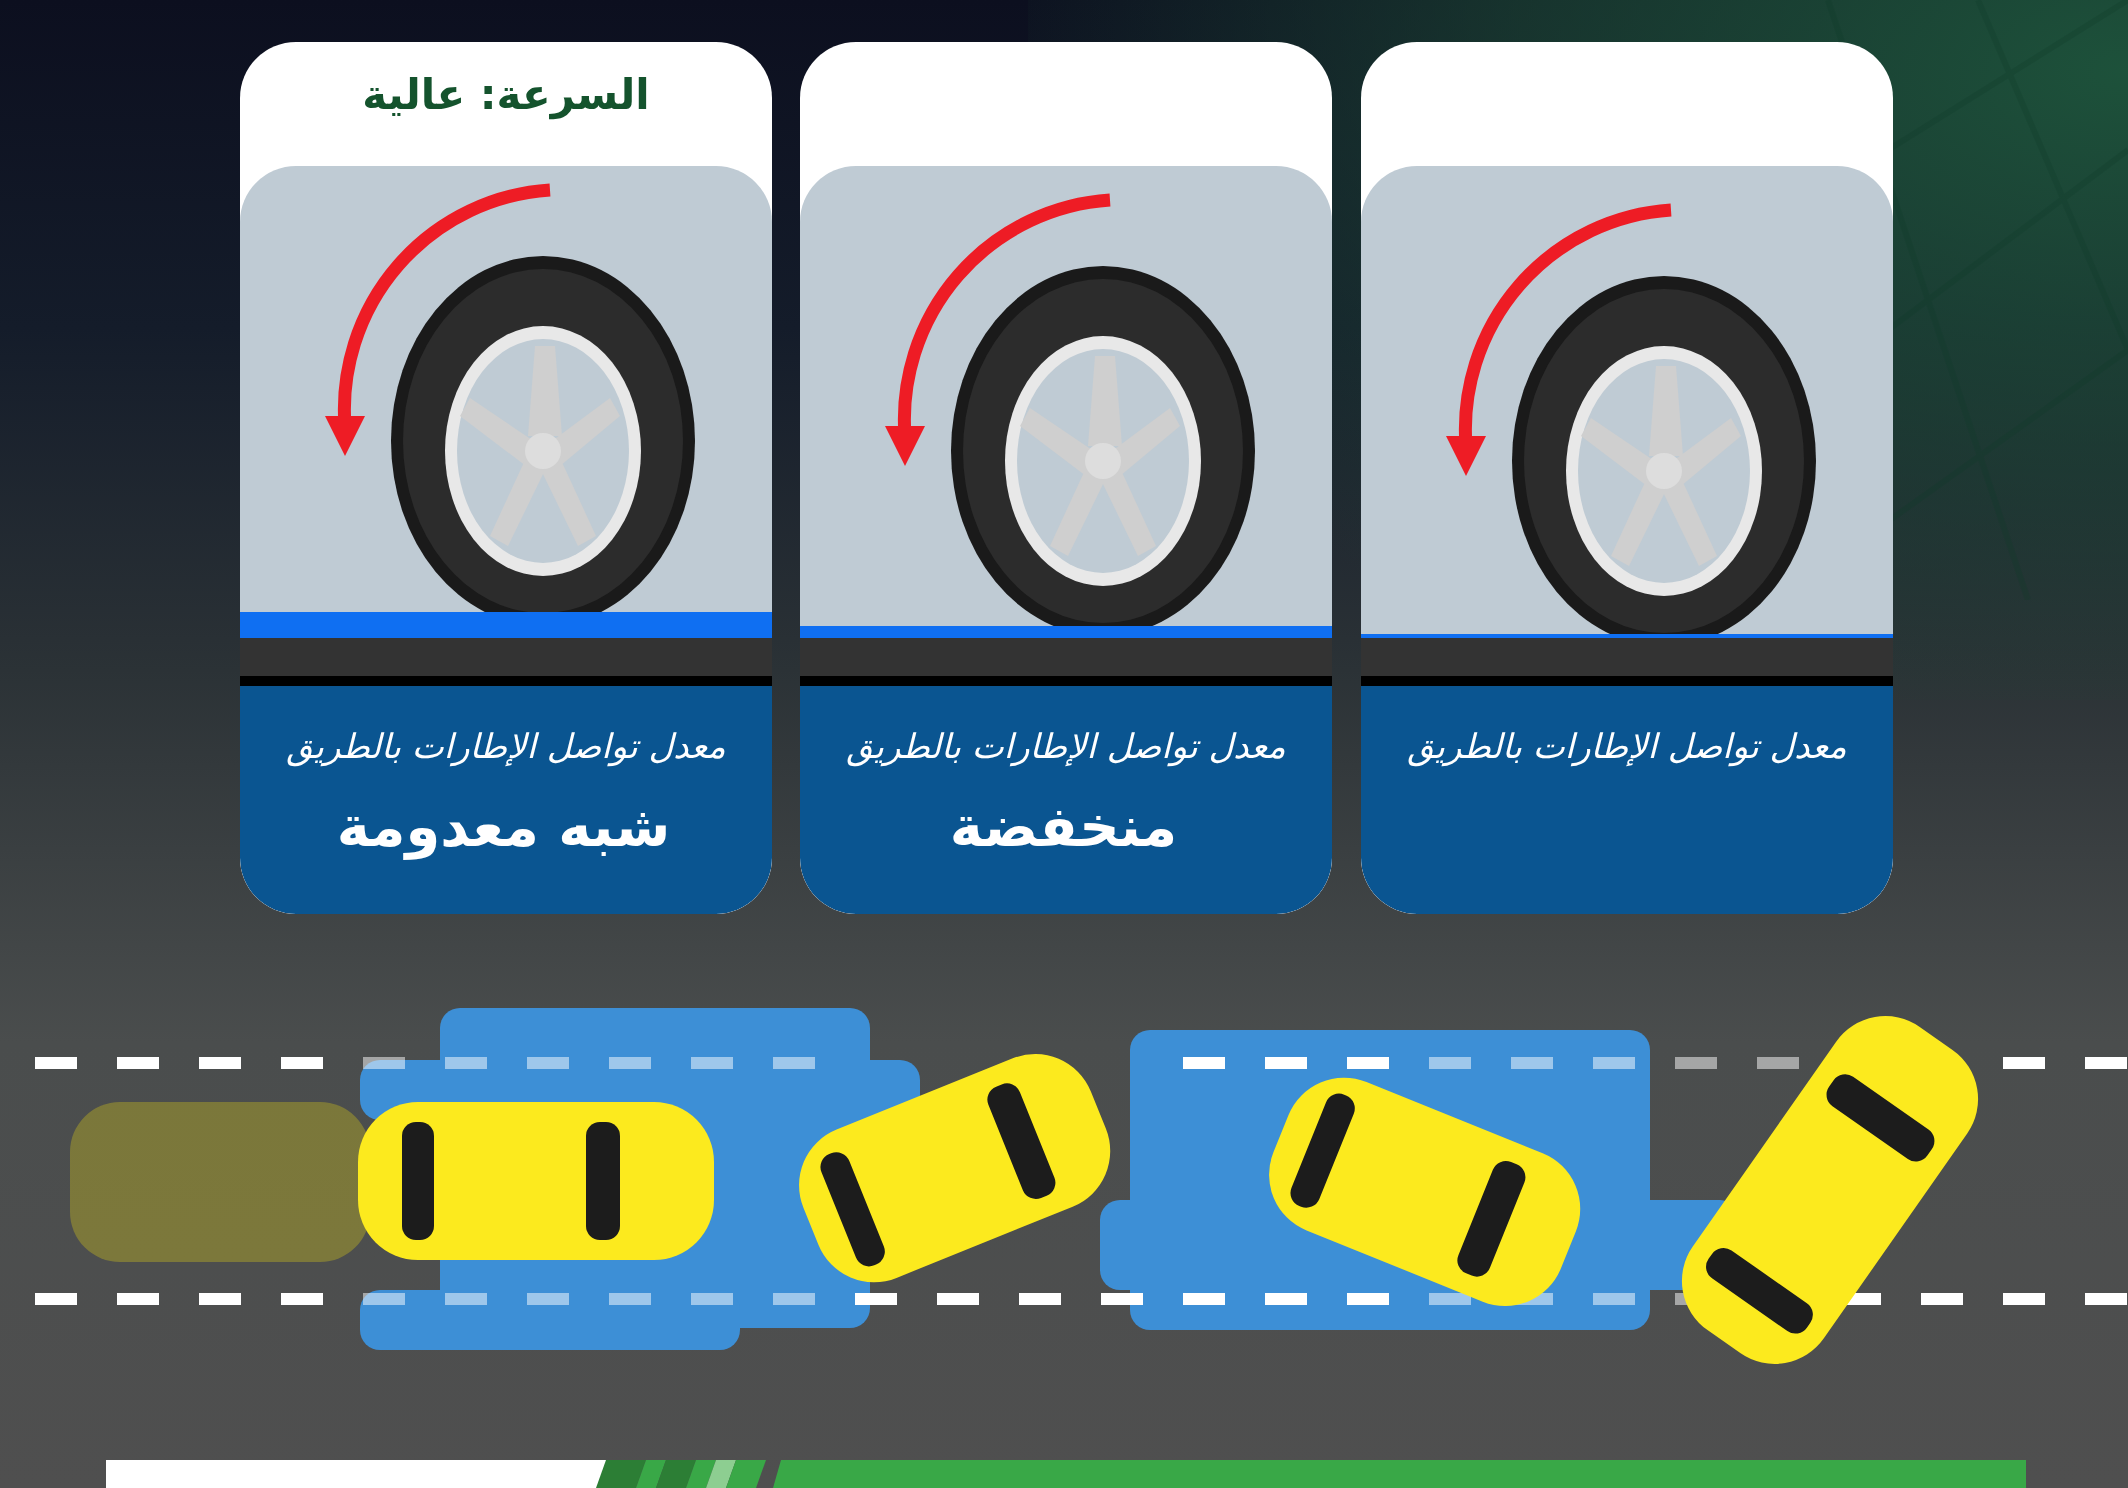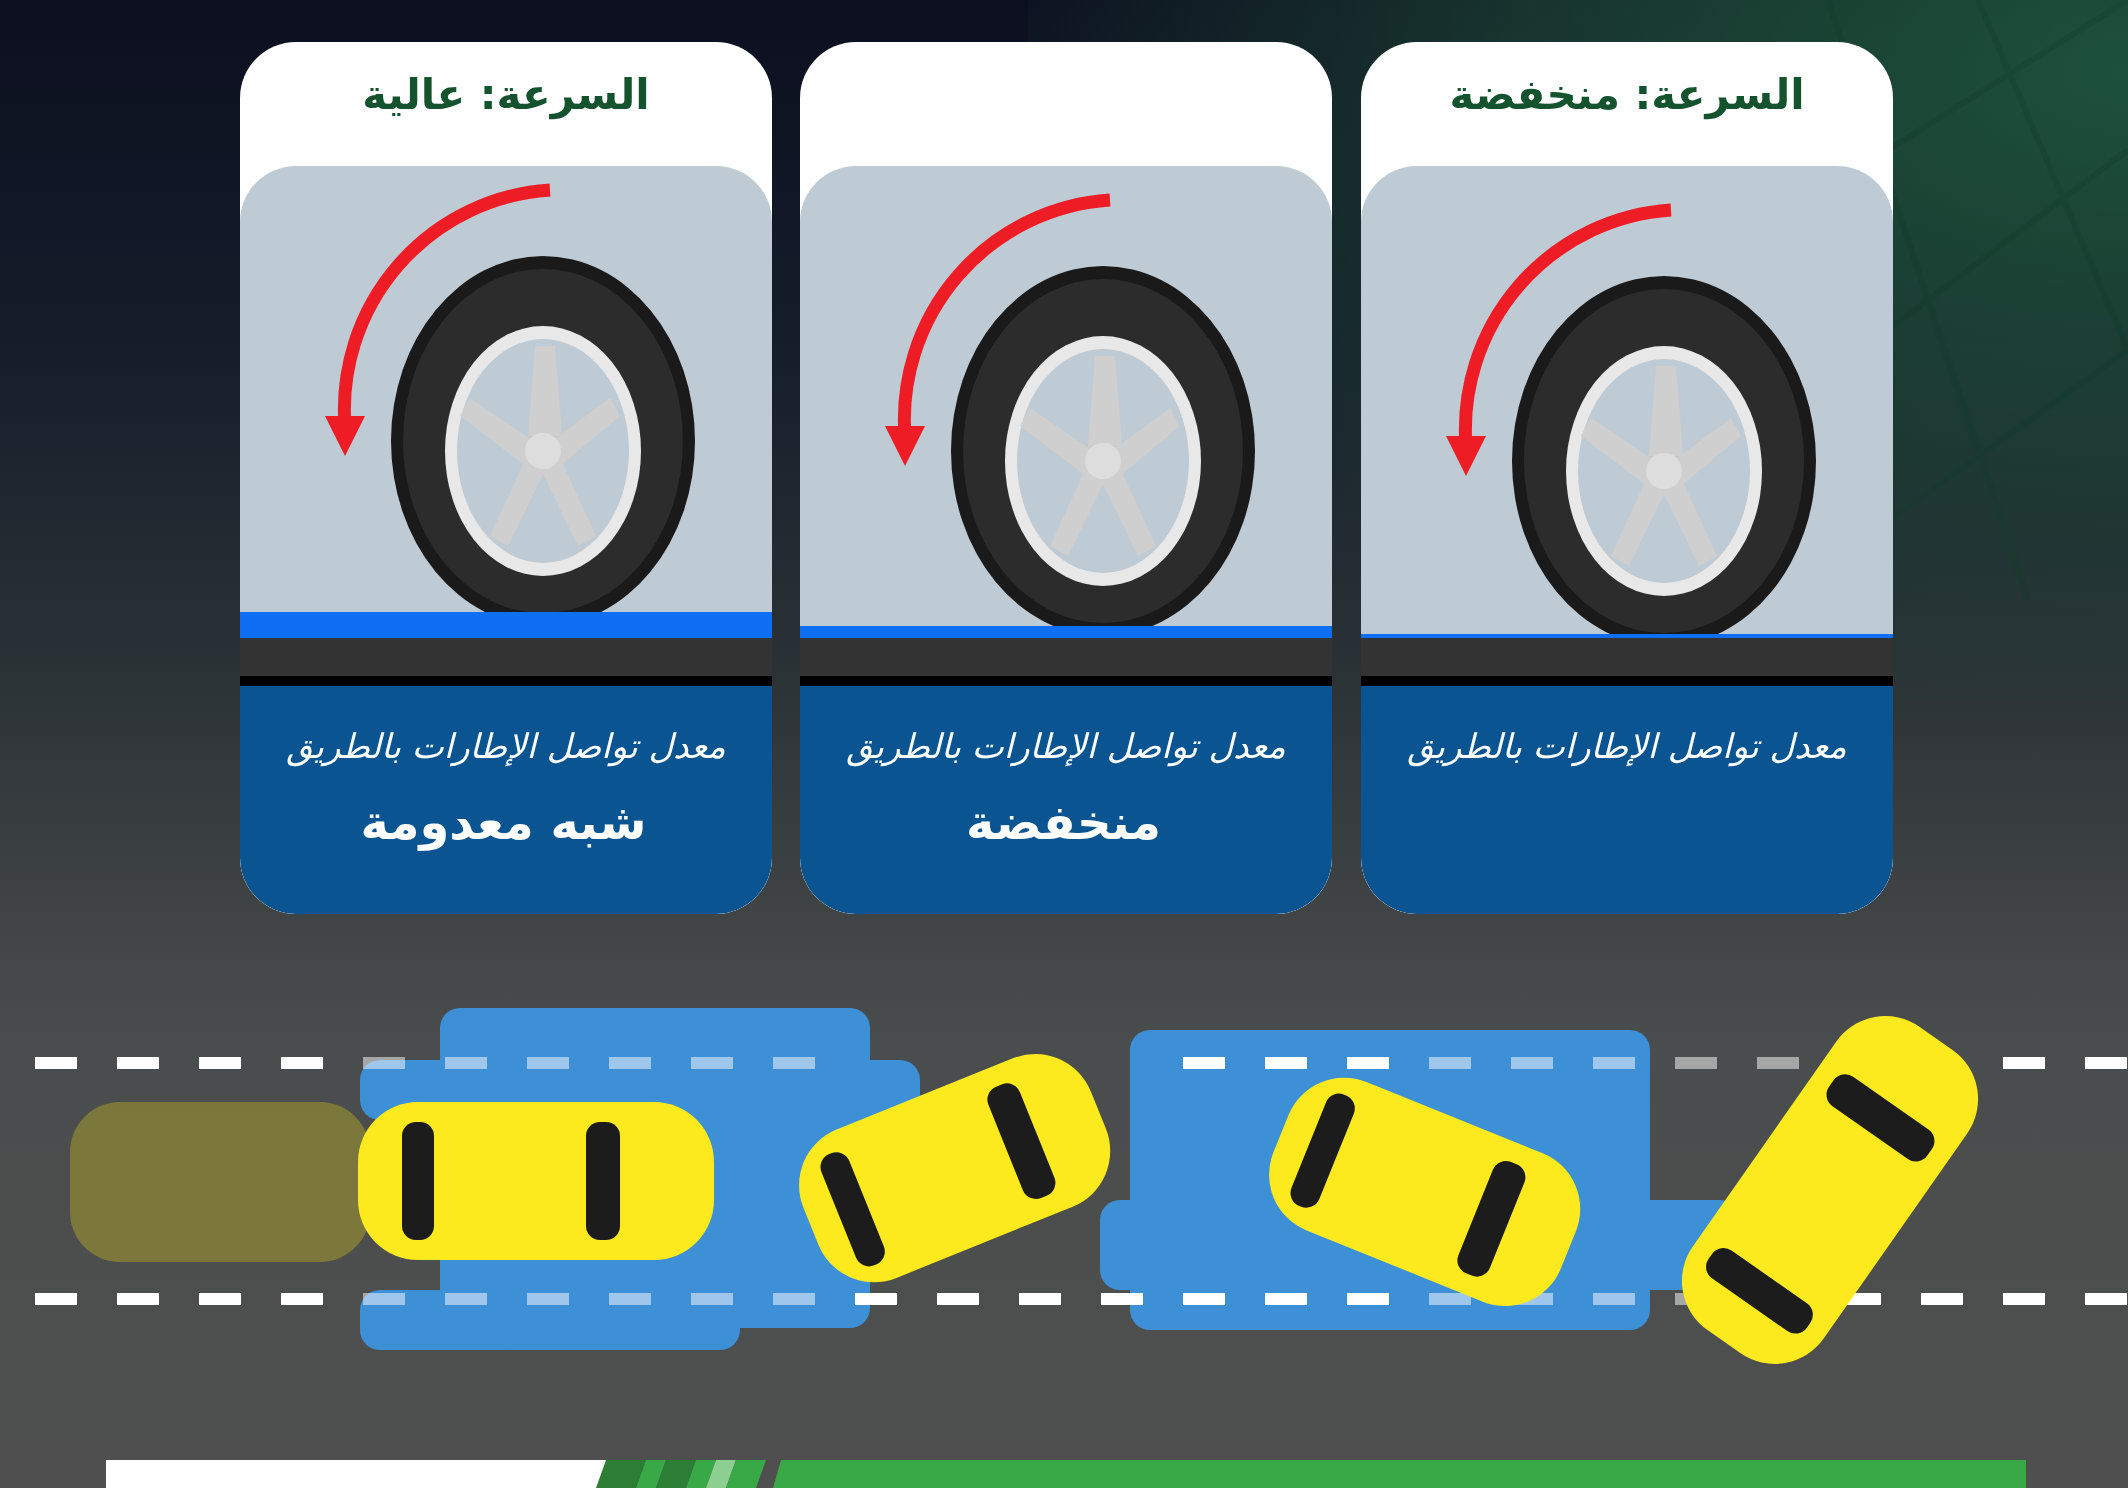--- a/index.html
+++ b/index.html
@@ -12,21 +12,21 @@
   .card{position:absolute;top:42px;width:532px;height:872px;border-radius:56px;background:#ffffff;overflow:hidden;}
   .card-title{position:absolute;top:28px;left:0;right:0;text-align:center;direction:rtl;
     font-size:42px;font-weight:bold;color:#14532d;}
   .scene{position:absolute;left:0;right:0;top:124px;height:520px;background:#bfcbd4;border-radius:56px 56px 0 0;overflow:hidden;}
   .water{position:absolute;left:0;right:0;bottom:44px;height:30px;background:#0f6ff2;}
   .road{position:absolute;left:0;right:0;bottom:8px;height:40px;background:#333333;}
   .road-edge{position:absolute;left:0;right:0;bottom:0;height:10px;background:#000;}
   .info{position:absolute;left:0;right:0;top:644px;bottom:0;background:#0a5591;border-radius:0 0 56px 56px;
     text-align:center;direction:rtl;color:#fff;}
   .info-label{position:absolute;top:40px;left:0;right:0;font-size:34px;font-style:italic;}
-  .info-value{position:absolute;top:108px;left:0;right:5px;font-size:48px;font-weight:bold;}
+  .info-value{position:absolute;top:108px;left:0;right:5px;font-size:56px;font-weight:bold;}
   .tire{position:absolute;}
   .banner{position:absolute;left:106px;top:1460px;width:1920px;height:28px;}
   .banner-white{position:absolute;left:0;top:0;width:500px;height:28px;background:#ffffff;}
   .banner-green{position:absolute;left:690px;top:0;right:0;height:28px;background:#39a847;}
 </style>
 </head>
 <body>
 
 <div class="bg-green"></div>
 <svg class="grid-lines" viewBox="0 0 400 600">
@@ -90,21 +90,20 @@
     <div class="road"></div>
     <div class="road-edge"></div>
   </div>
   <div class="info">
     <div class="info-label">معدل تواصل الإطارات بالطريق</div>
     <div class="info-value">منخفضة</div>
   </div>
 </div>
 
 <div class="card" style="left:1361px;">
-  <div class="card-title">السرعة: منخفضة</div>
   <div class="scene">
     <svg class="tire" style="left:40px;top:30px;" width="450" height="470" viewBox="0 0 450 470">
       <path d="M270 14 A220 220 0 0 0 65 250" stroke="#ee1c25" stroke-width="13" fill="none"></path>
       <polygon points="45,240 85,240 65,280" fill="#ee1c25"></polygon>
       <ellipse cx="263" cy="265" rx="152" ry="185" fill="#1a1a1a"></ellipse>
       <ellipse cx="263" cy="265" rx="140" ry="172" fill="#2c2c2c"></ellipse>
       <ellipse cx="263" cy="275" rx="98" ry="125" fill="#e8e8e8"></ellipse>
       <ellipse cx="263" cy="275" rx="86" ry="112" fill="#bfcbd4"></ellipse>
       <g fill="#cfcfcf">
         <polygon points="255,170 275,170 282,260 248,260"></polygon>

